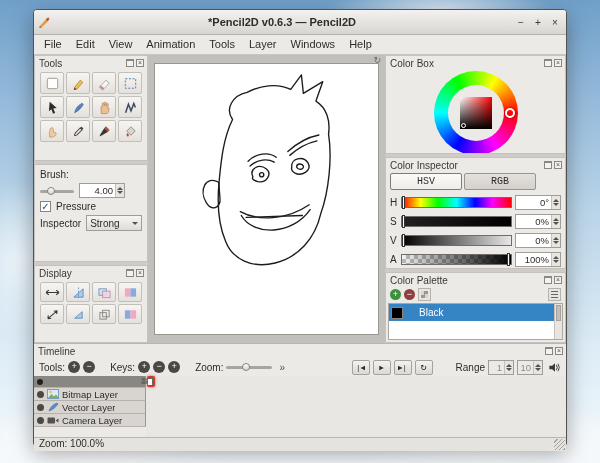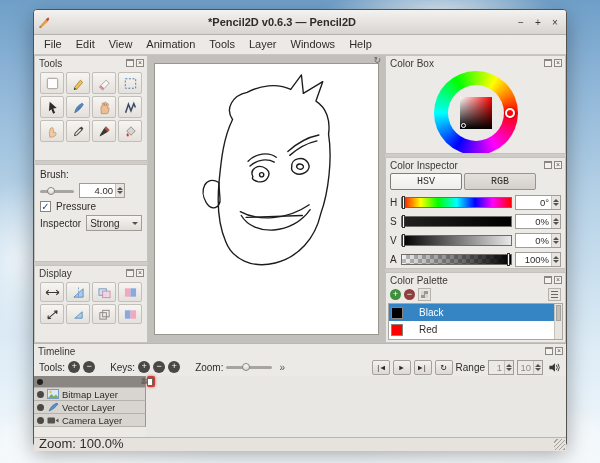--- a/index.html
+++ b/index.html
@@ -82,21 +82,21 @@
 .pal-row{display:flex;align-items:center;height:17px;gap:16px;padding-left:2px;font-size:10px;color:#2e2c2a}
 .pal-row.selected{background:#3584c4;color:#fff}
 .sw{width:12px;height:12px;border:1px solid #88857f;flex:0 0 auto}
 .sw0{background:#000}.sw1{background:#f00}
 .pal-scroll{position:absolute;right:0;top:0;bottom:0;width:8px;background:#e8e5e1;border-left:1px solid #c5c2bd}
 .thumb{position:absolute;left:1px;right:1px;top:1px;height:16px;background:#c2bfba;border:1px solid #a5a29d;display:block}
 .timeline{height:94px;background:#eceae6;border-top:1px solid #bab7b2;position:relative}
 .tl-controls{display:flex;align-items:center;gap:3px;height:18px;padding:0 5px;font-size:10px;color:#2e2c2a}
 .tlab{white-space:nowrap}
 .tlab.k,.tlab.z{margin-left:12px}
-.tlab.r{margin-left:0}
+.tlab.r{margin-left:20px}
 .cbtn2{width:12px;height:12px;border-radius:50%;background:#4a4845;color:#fff;border:none;font-size:9px;padding:0;display:inline-flex;align-items:center;justify-content:center}
 .zslider{width:46px}
 .chev{color:#55524e;margin-left:4px}
 .pbtn{width:18px;height:15px;border:1px solid #a5a29d;background:linear-gradient(#f4f2ef,#ddd9d4);font-size:7.5px;padding:0;color:#2e2c2a;border-radius:2px;display:inline-flex;align-items:center;justify-content:center}
 .pbtn.loop{font-size:10px}
 .spin.dis{width:26px;background:#eceae6}
 .spin.dis .spin-val{color:#8f8c86}
 .spk{width:13px;height:13px;margin-left:2px}
 .tl-grid{position:absolute;left:0;right:0;top:32px;bottom:0;display:flex}
 .tl-left{width:112px;display:flex;flex-direction:column}
@@ -109,21 +109,21 @@
 .lname{white-space:nowrap;overflow:hidden}
 .tl-right{flex:1;display:flex;flex-direction:row;position:relative}
 .ruler{height:12px;background-color:#dedbd6;border-bottom:1px solid #b5b2ad;position:relative;background-image:repeating-linear-gradient(90deg,#aaa7a2 0 1px,transparent 1px 7.4px);background-size:100% 4px;background-position:0 100%;background-repeat:no-repeat}
 .rn{position:absolute;top:0;font-size:9px;color:#6a6762;transform:translateX(-50%)}
 .playhead{position:absolute;left:1px;top:0;width:8px;height:11px;background:#d03a2e;border-radius:2px;box-shadow:0 0 3px rgba(208,58,46,.8)}
 .trk{height:13px;border-bottom:1px solid rgba(0,0,0,.18);position:relative}
 .trk0{background:#a9c1e3}.trk1{background:#d3e4a5}.trk2{background:#e6e1a0}
 .key{position:absolute;left:1px;top:2px;width:6px;height:8px;border:1px solid #6a6762;background:#fff;display:block}
 .k0{background:#dcdcdc}
 .trk-rest{flex:1;background:#e9e7e3}
-.statusbar{height:14px;background:#e6e3df;border-top:1px solid #bab7b2;display:flex;align-items:flex-end;font-size:13px;color:#2e2c2a;padding-left:5px;position:relative}
+.statusbar{height:14px;background:#e6e3df;border-top:1px solid #bab7b2;display:flex;align-items:flex-start;font-size:10px;color:#2e2c2a;padding-left:5px;position:relative}
 .grip{position:absolute;right:1px;bottom:1px;width:11px;height:11px;background:repeating-linear-gradient(135deg,transparent 0 2px,#a5a29d 2px 3px)}
 button{cursor:default;font-family:Liberation Mono, monospace}
 </style>
 </head>
 <body>
 
 <div class="desktop">
   <span class="cloud c1"></span>
   <span class="cloud c2"></span>
   <span class="cloud c3"></span>
@@ -455,24 +455,20 @@
               </button>
             <span class="flex1"></span>
             <button class="gbtn">
                 <i class="list-ico"></i>
               </button>
           </div>
           <div class="pal-list">
             <div class="pal-row selected">
               <span class="sw sw0"></span>
               <span class="pname">Black</span>
-            </div>
-            <div class="pal-row">
-              <span class="sw sw1"></span>
-              <span class="pname">Red</span>
             </div>
             <div class="pal-scroll">
                 <i class="thumb"></i>
               </div>
           </div>
         </section>
 
       </div>
     </div>
 

